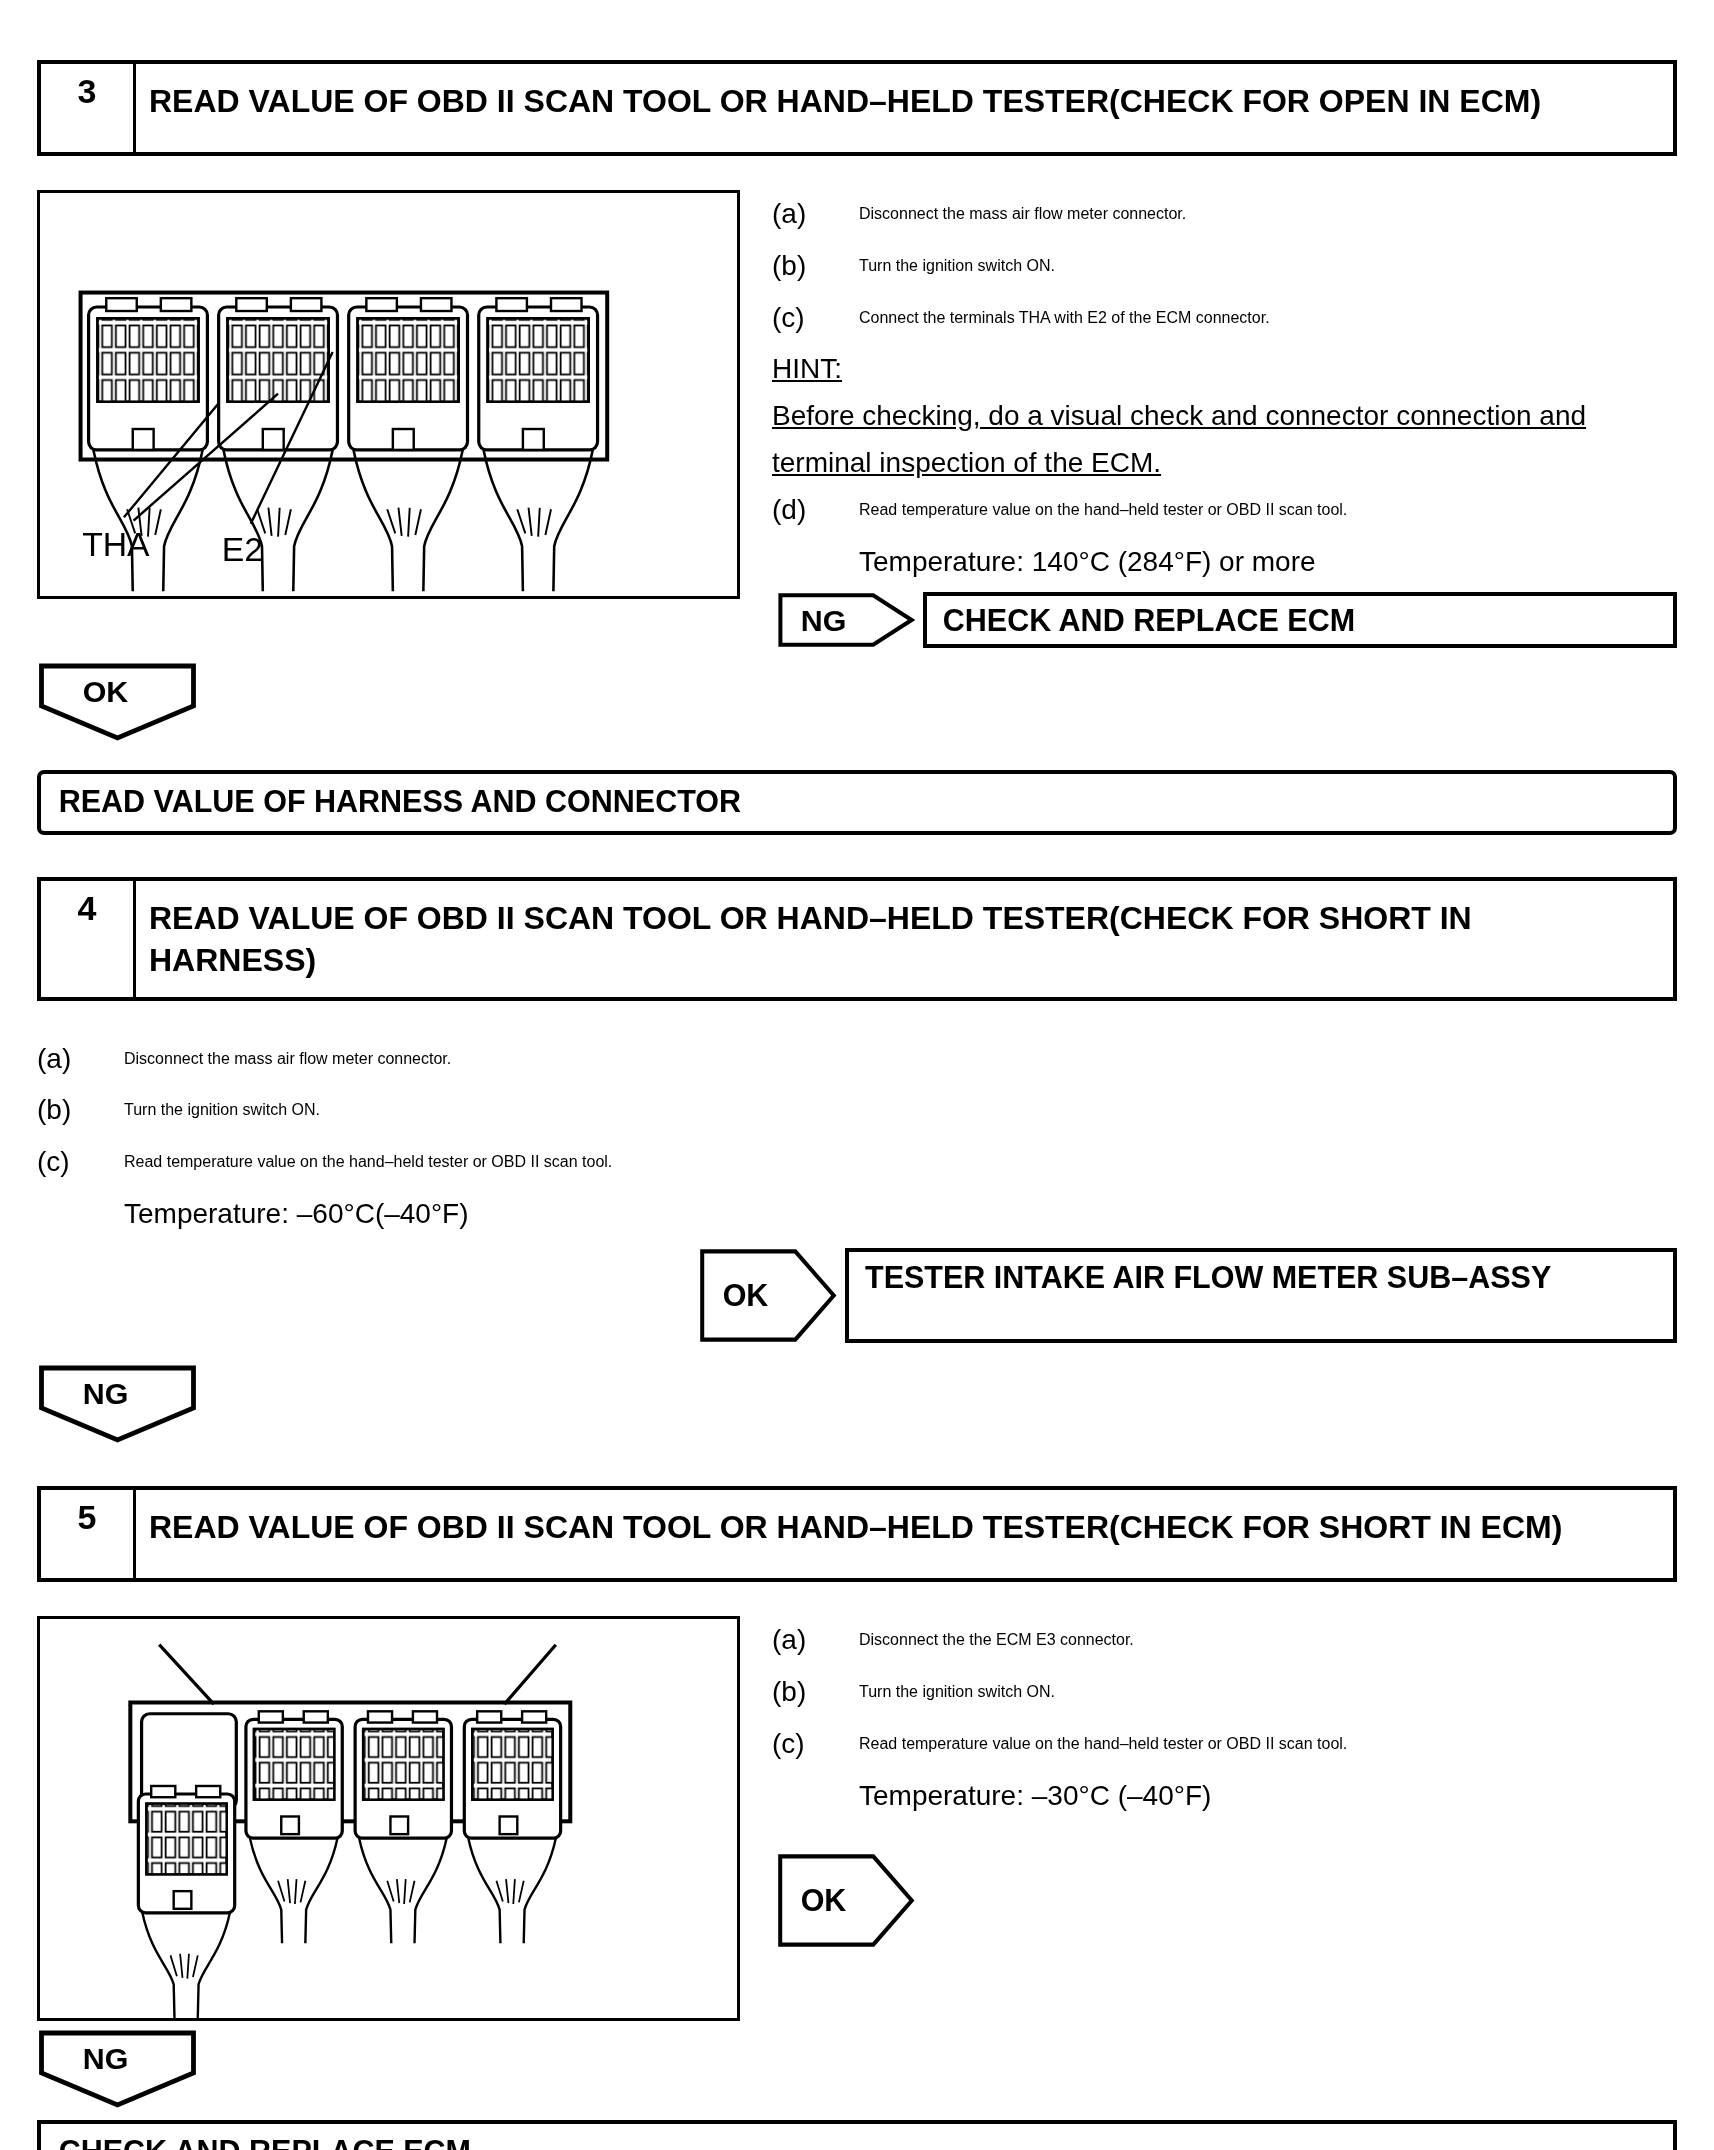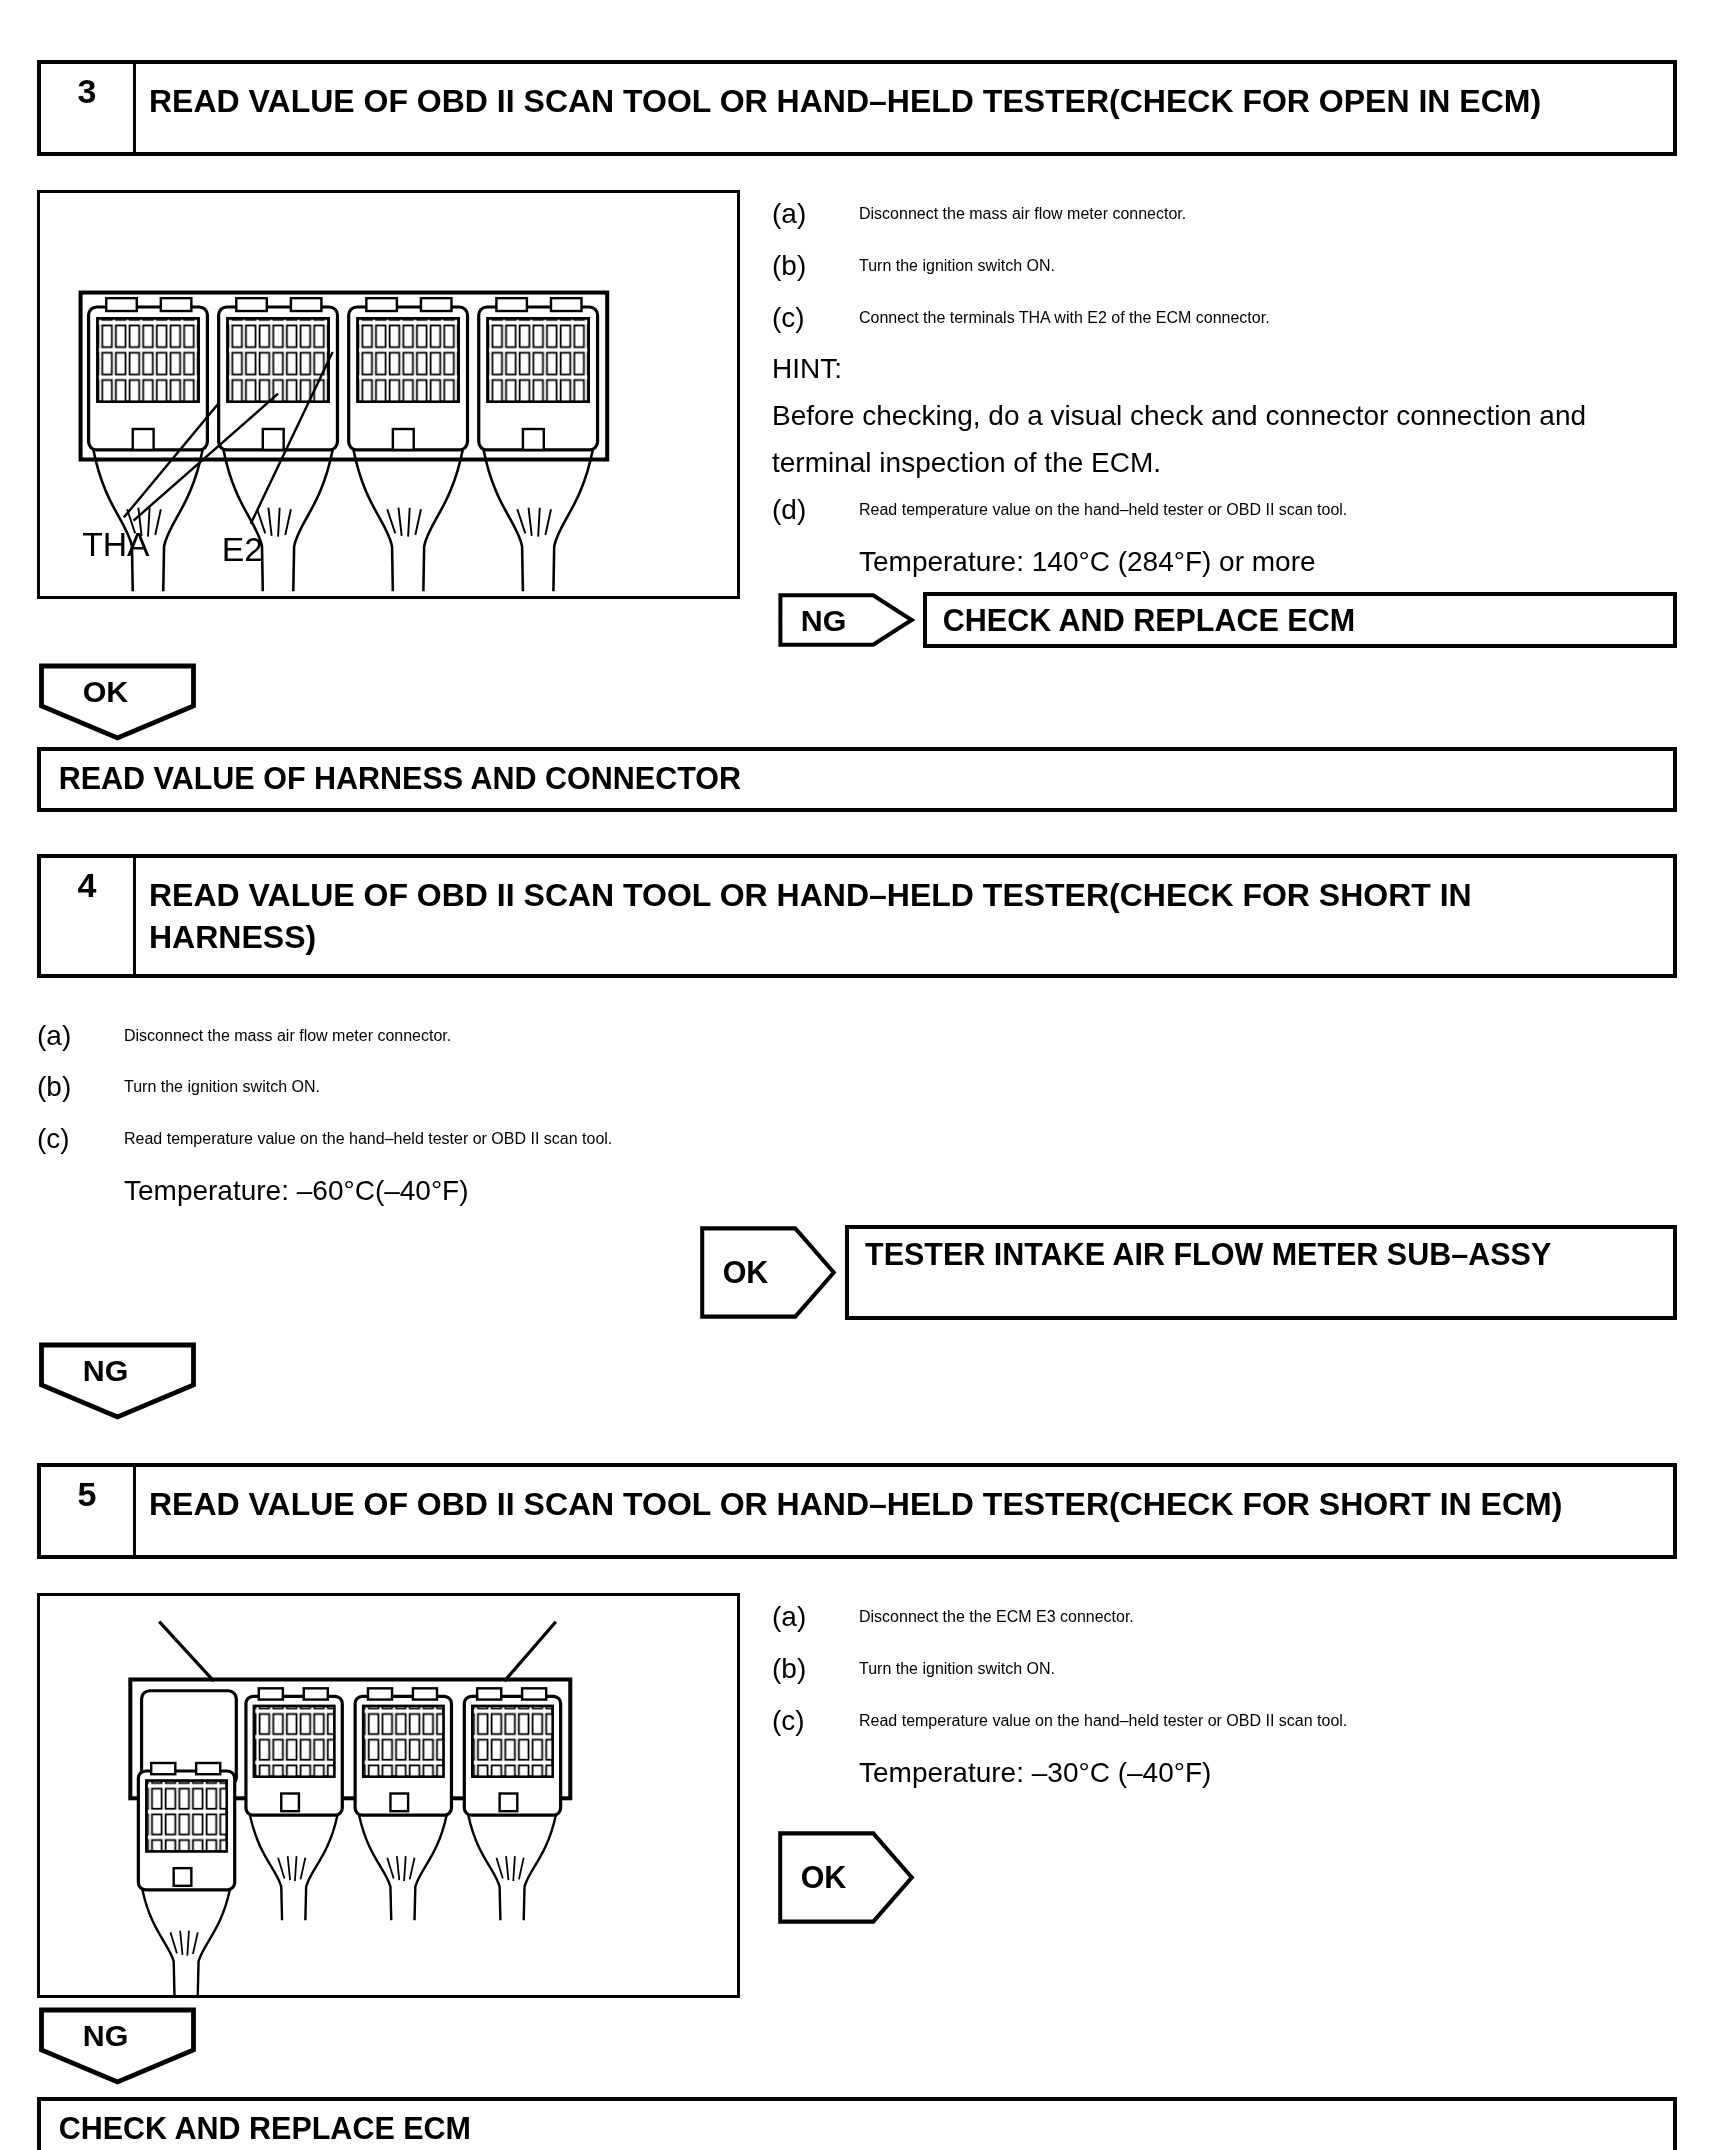--- a/index.html
+++ b/index.html
@@ -13,21 +13,21 @@
   .step-title { flex:1; font-weight:bold; font-size:32px; line-height:42px; padding:16px 13px; max-width:1446px; }
 
   .row { display:flex; align-items:flex-start; margin-top:34px; }
   .diagram-box { width:703px; border:3.2px solid #000; background:#fff; flex:none; }
   .diagram-box svg { display:block; }
   .col { flex:1; margin-left:32px; }
 
   .item { display:flex; margin-bottom:4.8px; }
   .ilabel { width:87px; flex:none; font-size:28px; line-height:47px; }
   .itext  { flex:1; font-size:16px; line-height:47px; }
-  .hline  { font-size:28px; line-height:47px; }
+  .hline  { font-size:28px; line-height:47px;text-decoration:underline; }
   .spec   { margin-left:87px; font-weight:normal; font-size:28px; line-height:47px; }
 
   .flow-row { display:flex; align-items:stretch; gap:8px; }
   .flow-row svg { flex:none; }
   .result-box { flex:1; border:4px solid #000; font-weight:bold; font-size:30.5px;
                 line-height:40px; padding:4.8px 14.5px 0 16px; background:#fff; }
   .result-box.justify { text-align:justify; word-spacing:11.2px; line-height:43px; }
 
   .wide-box { border:4px solid #000; font-weight:bold; font-size:30.5px; line-height:39px;
               padding:8px 16px 9.6px 17.7px; background:#fff; }
@@ -104,21 +104,21 @@
         <div class="result-box">CHECK AND REPLACE ECM</div>
       </div>
     </div>
   </div>
 
   <svg class="tag-down" style="margin-top:14.5px;" width="161" height="80" viewBox="0 0 200 100">
     <polygon points="5,5 195,5 195,55 100,95 5,55" fill="#fff" stroke="#000" stroke-width="6"></polygon>
     <text x="85" y="50" text-anchor="middle" font-size="38" font-weight="bold">OK</text>
   </svg>
 
-  <div class="wide-box" style="margin-top:5px;">READ VALUE OF HARNESS AND CONNECTOR</div>
+  <div class="wide-box" style="margin-top:28px;border-radius:7px;">READ VALUE OF HARNESS AND CONNECTOR</div>
 
   <div class="step-header" style="margin-top:42px;">
     <div class="step-num">4</div>
     <div class="step-title">READ VALUE OF OBD II SCAN TOOL OR HAND–HELD TESTER(CHECK FOR SHORT IN HARNESS)</div>
   </div>
 
   <div style="margin-top:34px;">
     <div class="item">
       <span class="ilabel">(a)</span>
       <span class="itext">Disconnect the mass air flow meter connector.</span>

